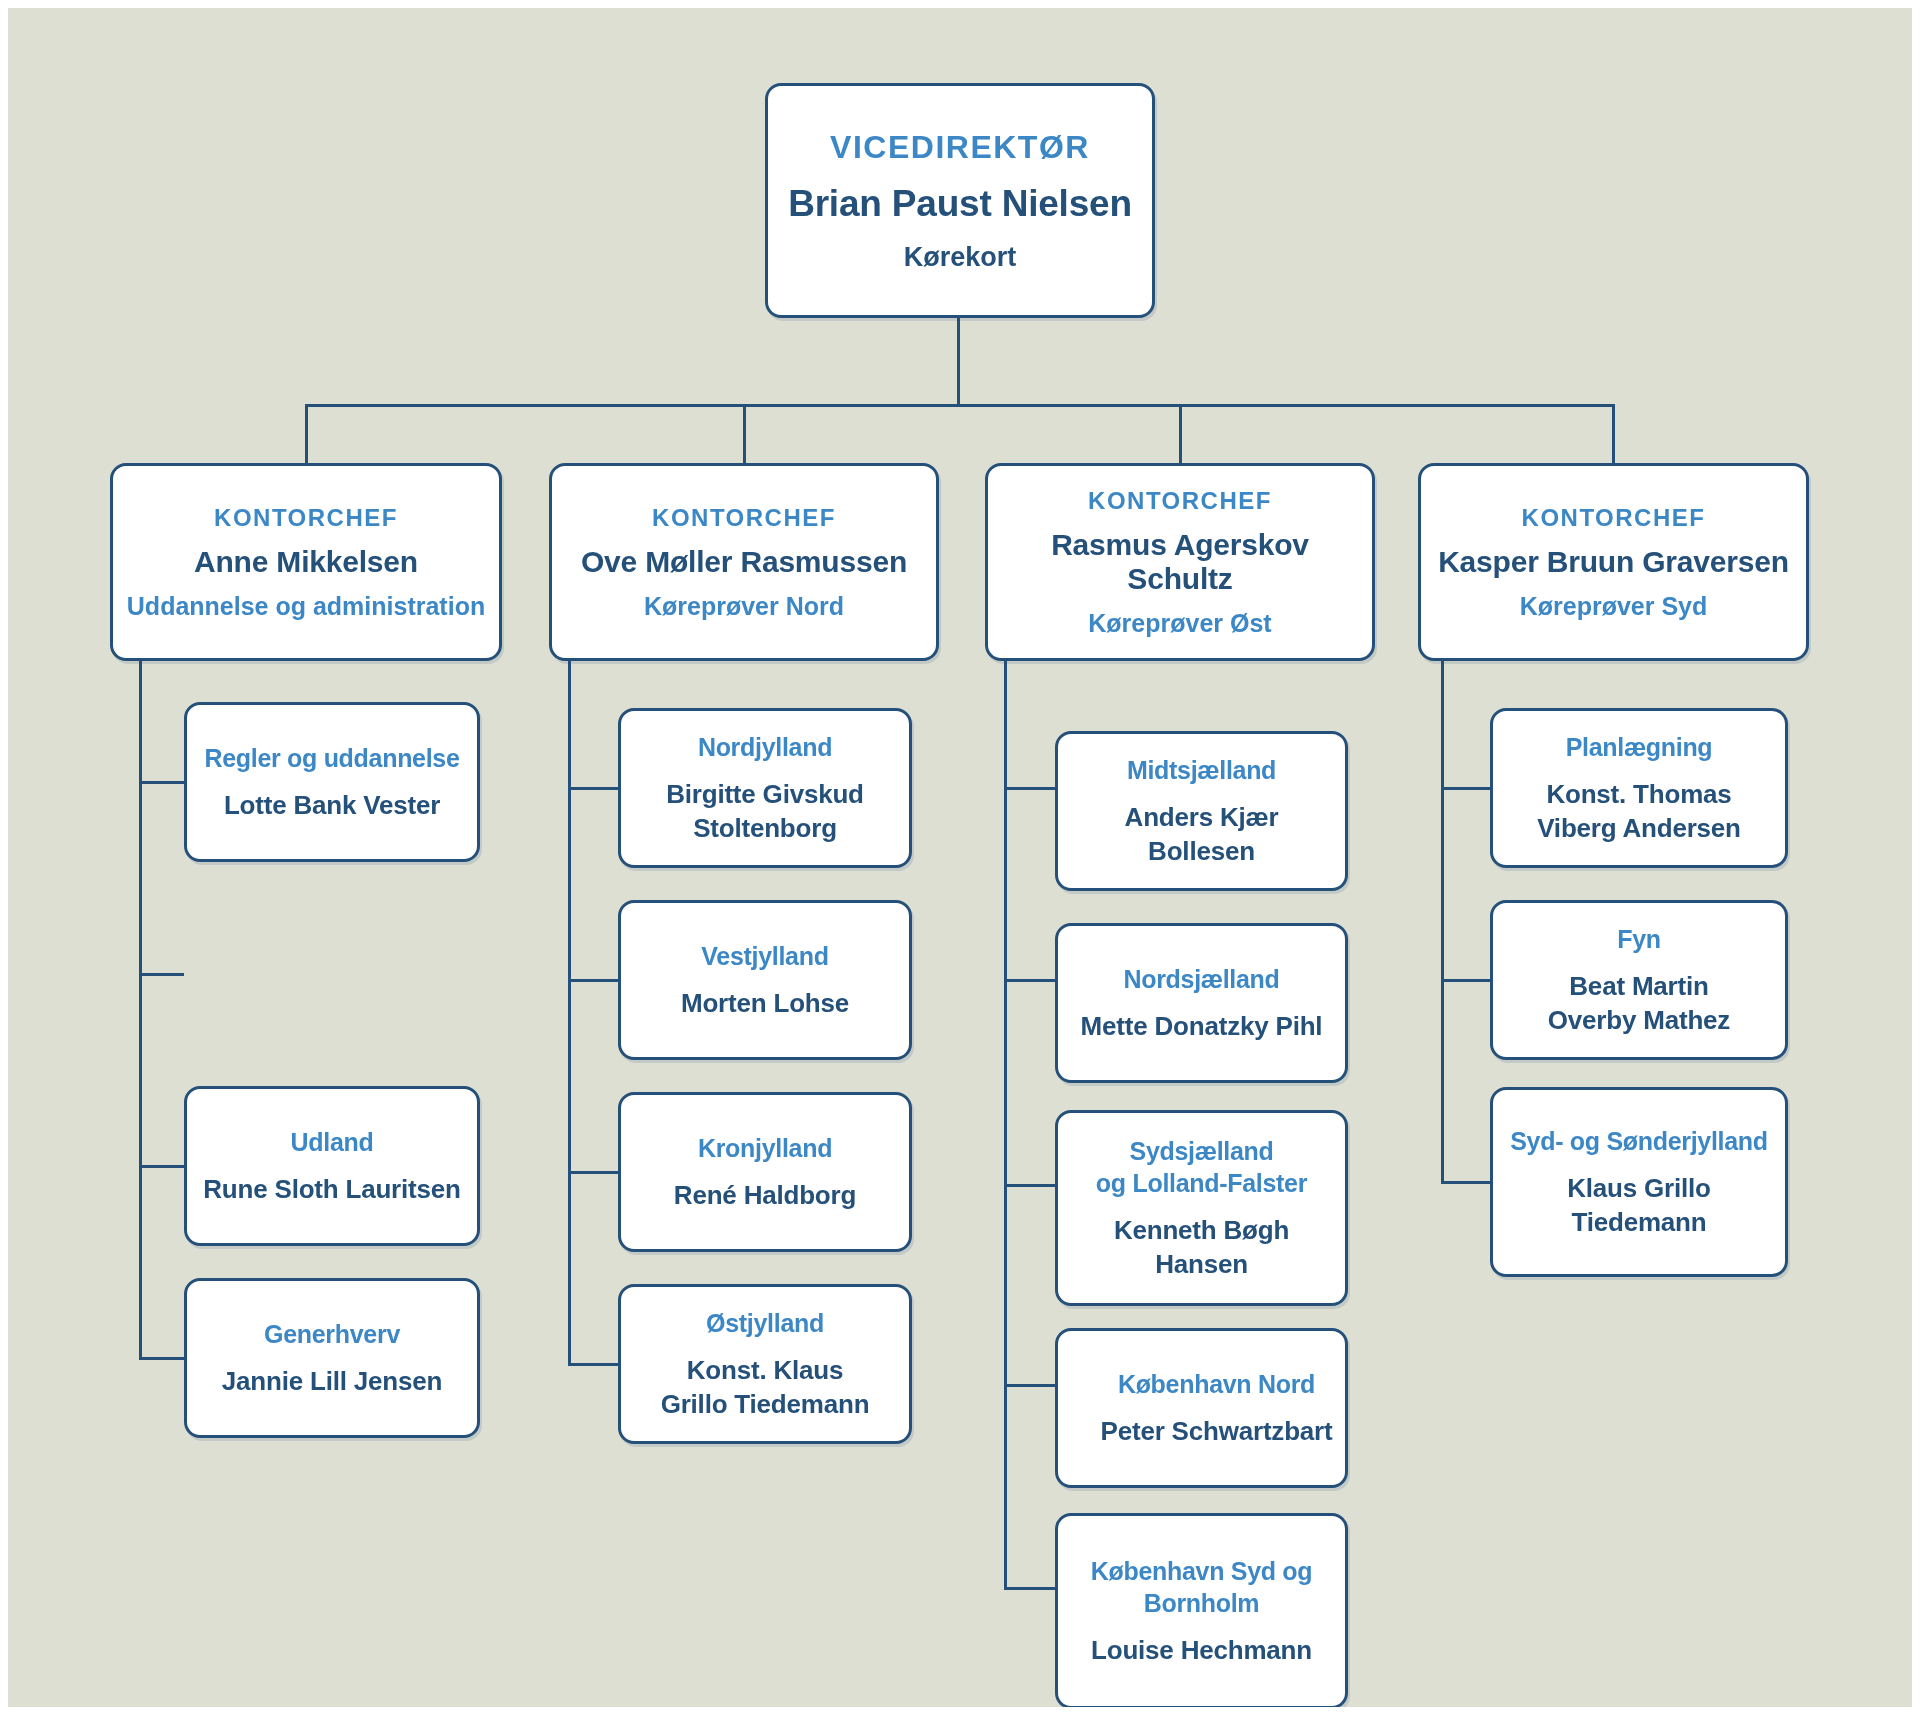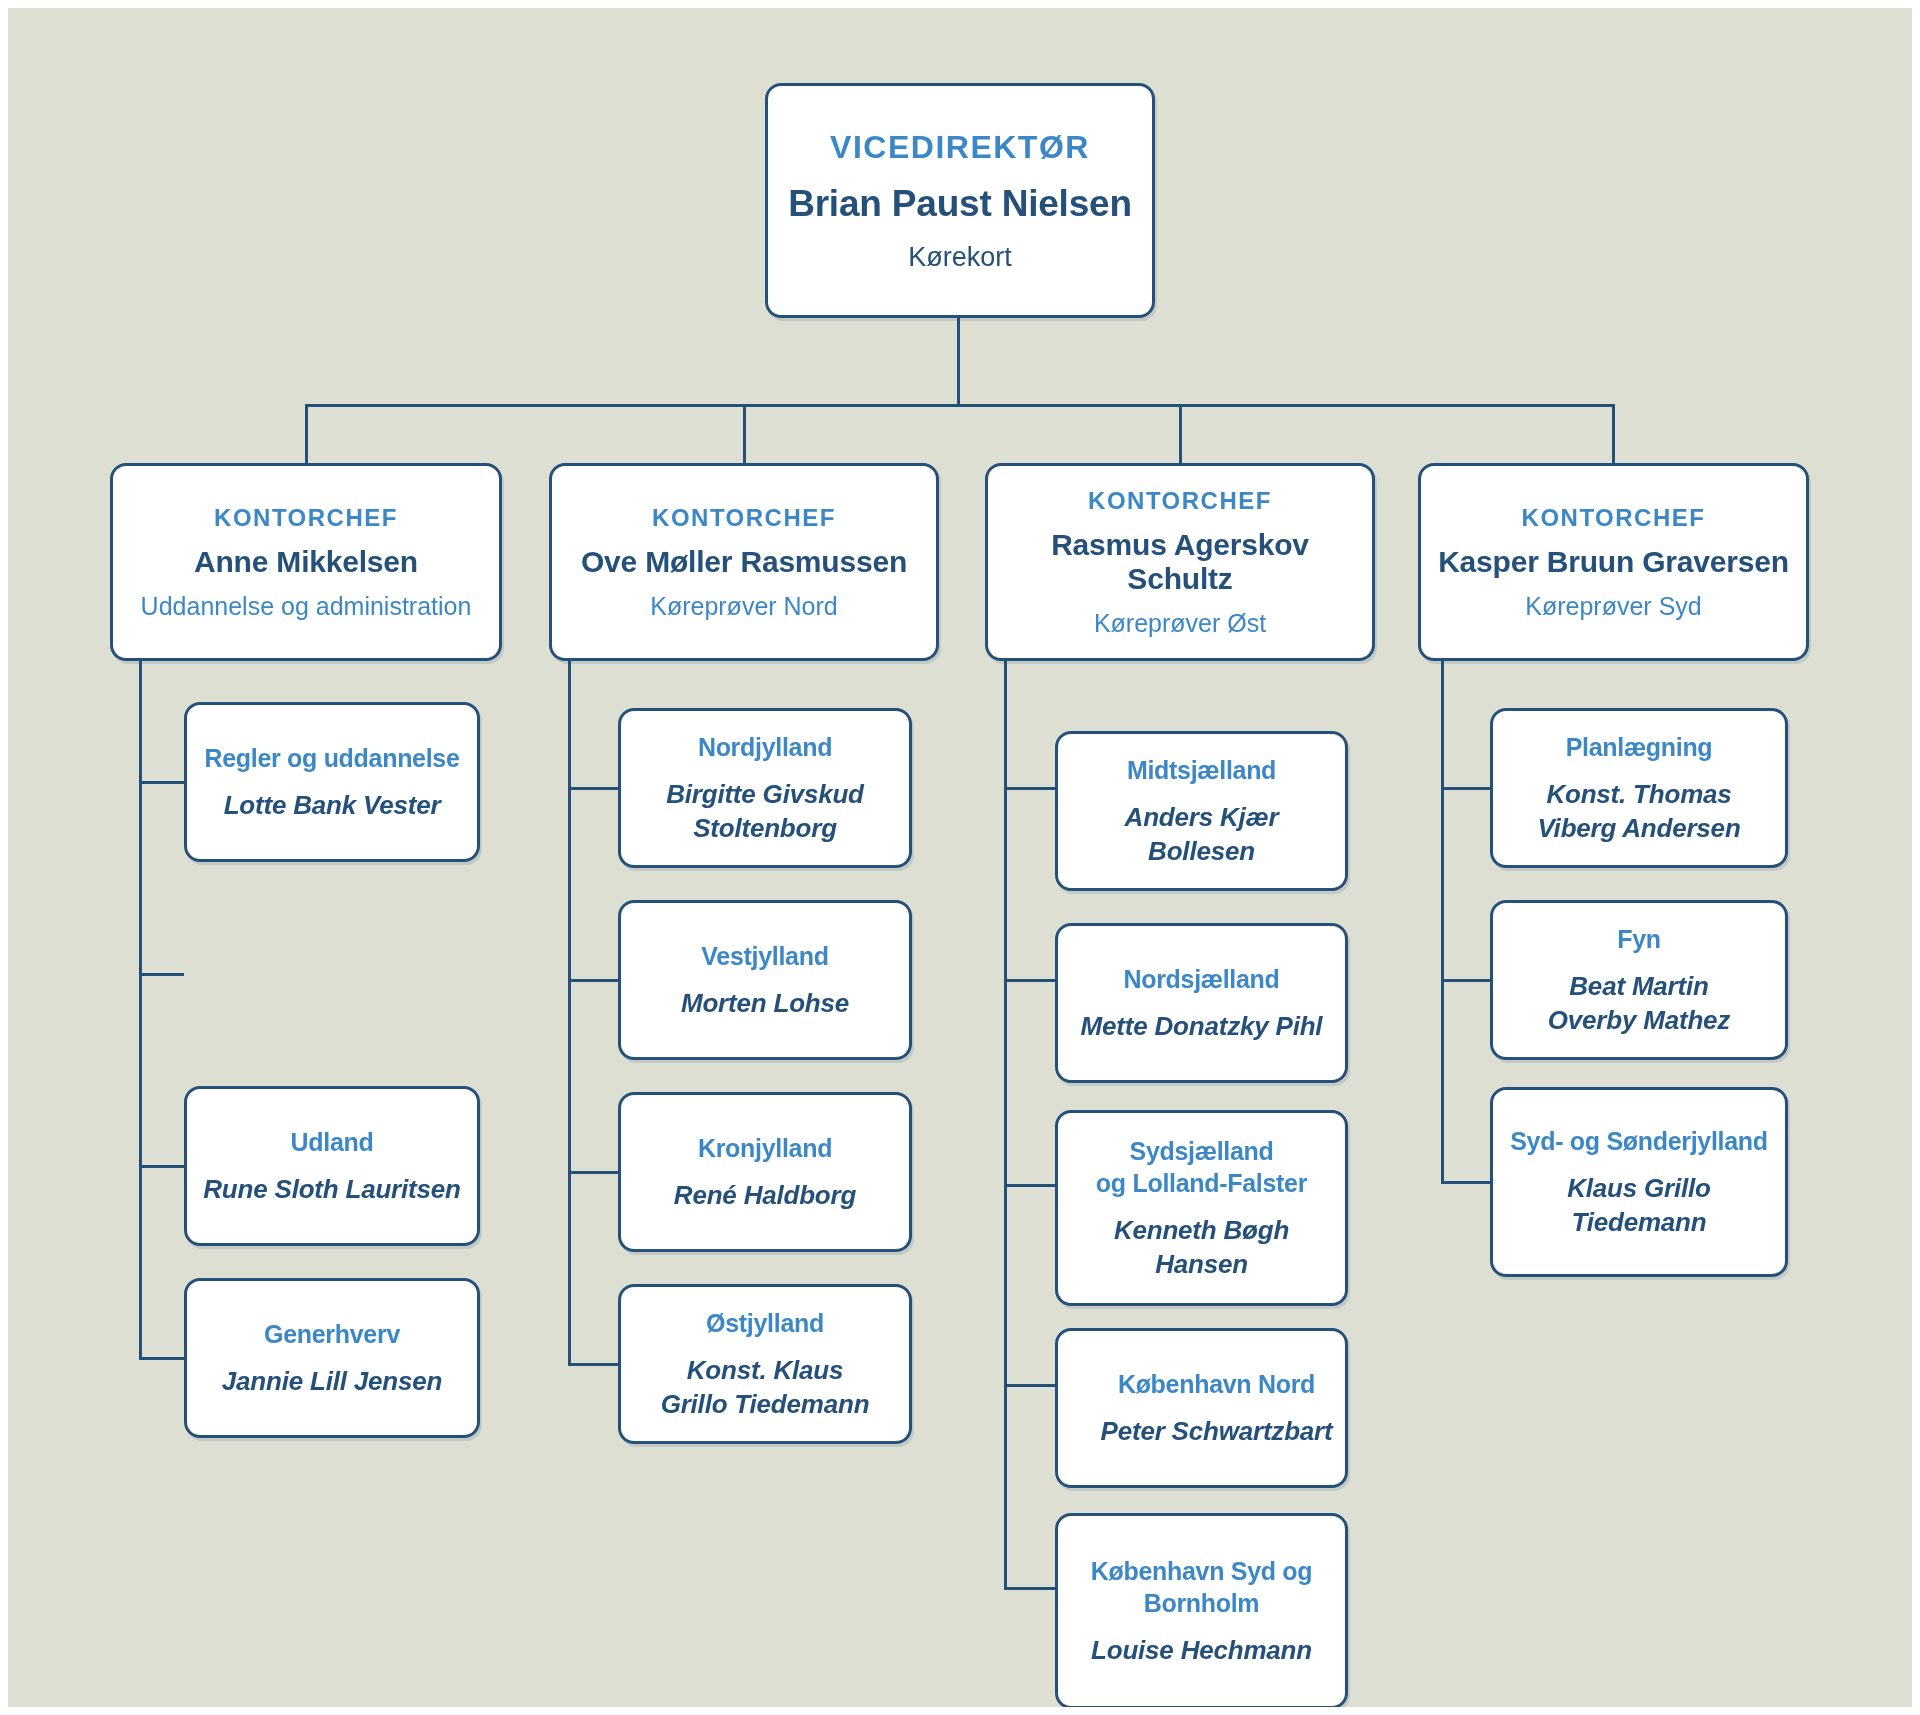--- a/index.html
+++ b/index.html
@@ -24,34 +24,34 @@
     border-radius:16px;
     box-shadow:2px 3px 0 rgba(36,80,122,0.14);
     display:flex;flex-direction:column;
     align-items:center;justify-content:center;
     text-align:center;
     box-sizing:border-box;
     z-index:2;
   }
   .role{color:#3C87C6;font-weight:bold;font-size:24px;letter-spacing:1.5px;}
   .pname{color:#24507A;font-weight:bold;font-size:30px;letter-spacing:-0.2px;}
-  .unit{color:#3C87C6;font-weight:normal;font-size:25px;}
+  .unit{color:#3C87C6;font-weight:bold;font-size:25px;}
   .root .role{font-size:32px;letter-spacing:1.5px;}
   .root .pname{font-size:37px;}
   .root .unit{color:#24507A;font-size:27px;}
   .root{gap:17px;padding:10px;}
   .parent{gap:13px;padding:10px;}
   .child{gap:15px;padding:8px 10px;}
   .ctitle{
     color:#3C87C6;font-weight:bold;font-size:25px;
     letter-spacing:-0.3px;line-height:1.28;white-space:pre-line;
   }
   .cname{
     color:#24507A;font-weight:bold;font-size:26px;
-    letter-spacing:-0.2px;line-height:1.3;white-space:pre-line;font-style:italic;
+    letter-spacing:-0.2px;line-height:1.3;white-space:pre-line;
   }
   
   .line{position:absolute;background:#24507A;z-index:1;}
   
   .p1{left:110px;top:463px;width:392px;height:198px;}
   .p2{left:549px;top:463px;width:390px;height:198px;}
   .p3{left:985px;top:463px;width:390px;height:198px;}
   .p4{left:1418px;top:463px;width:391px;height:198px;}
   .c1{left:184px;width:296px;}
   .c2{left:618px;width:294px;}

